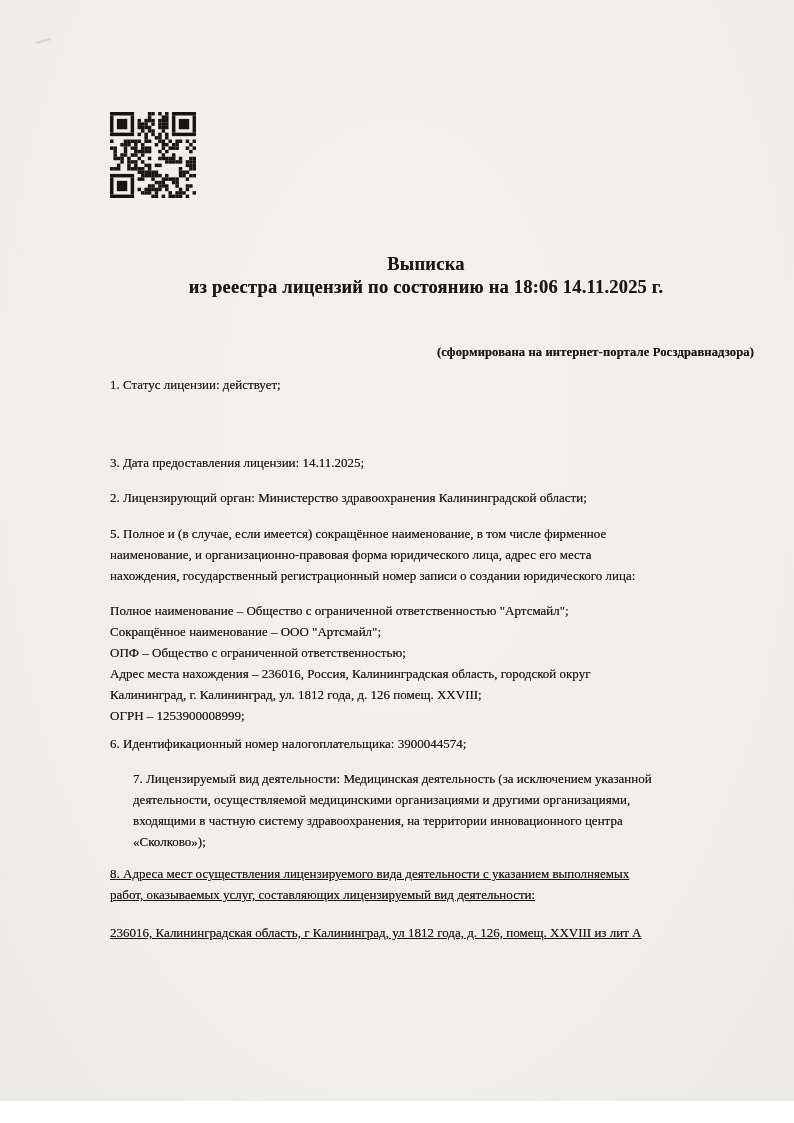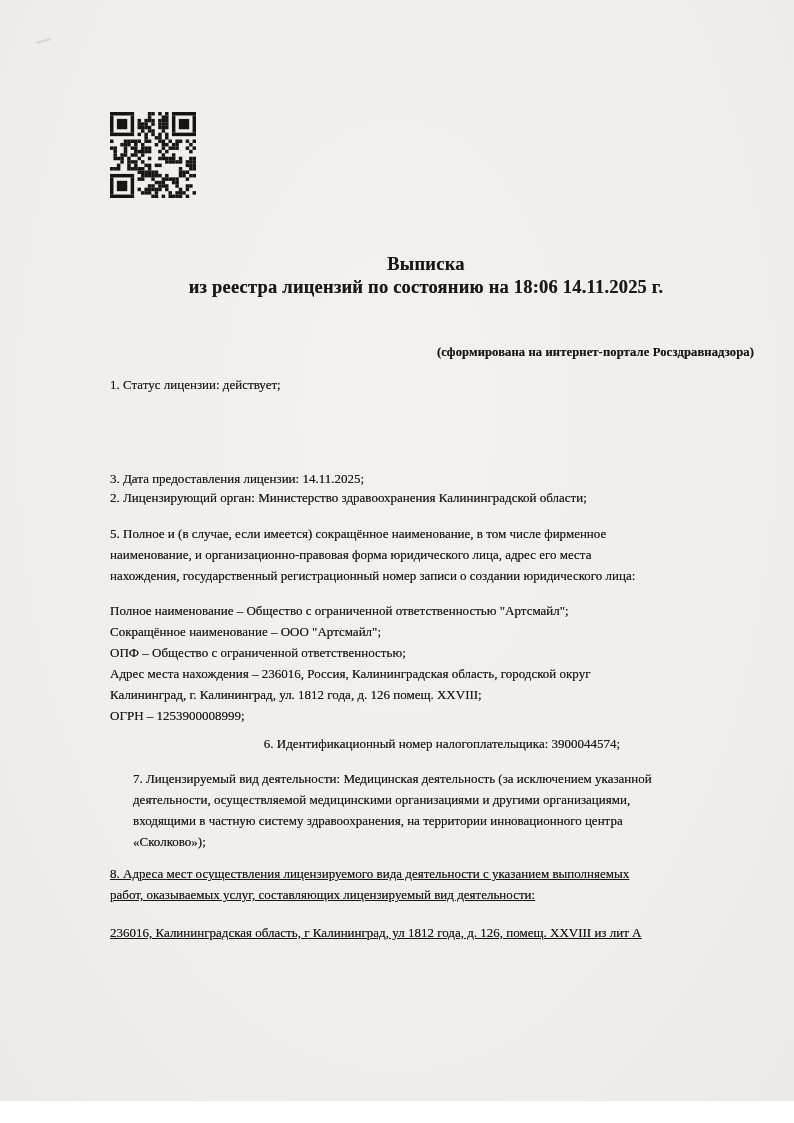--- a/index.html
+++ b/index.html
@@ -24,23 +24,23 @@
     font-weight:bold;font-size:18.5px;line-height:23px;letter-spacing:.2px;
   }
   .note{
     position:absolute;top:317px;right:40px;
     font-size:12.6px;font-weight:bold;letter-spacing:.1px;margin-top:28px;
   }
   .para{
     position:absolute;left:110px;width:664px;margin:0;
     font-size:13px;line-height:21px;white-space:pre-line;
   }
-  .p-status{top:374px;} .p-reg{top:415px;} .p-date{top:452px;margin-top:16px;}
+  .p-status{top:374px;} .p-reg{top:415px;} .p-date{top:452px;}
   .p-auth{top:487px;} .p-naming{top:523px;} .p-org{top:600px;}
-  .p-inn{top:733px;text-align:center;} .p-activity{top:768px;margin-left:23px;} .p-addr-intro{top:863px;text-decoration:underline;}
+  .p-inn{top:733px;} .p-activity{top:768px;margin-left:23px;} .p-addr-intro{top:863px;text-decoration:underline;}
   .p-addr{top:922px;text-decoration:underline;}
 </style>
 </head>
 <body>
 
 <div class="page">
 
   <div class="scratch"></div>
 
   <svg class="qr" viewBox="0 0 86 86">

